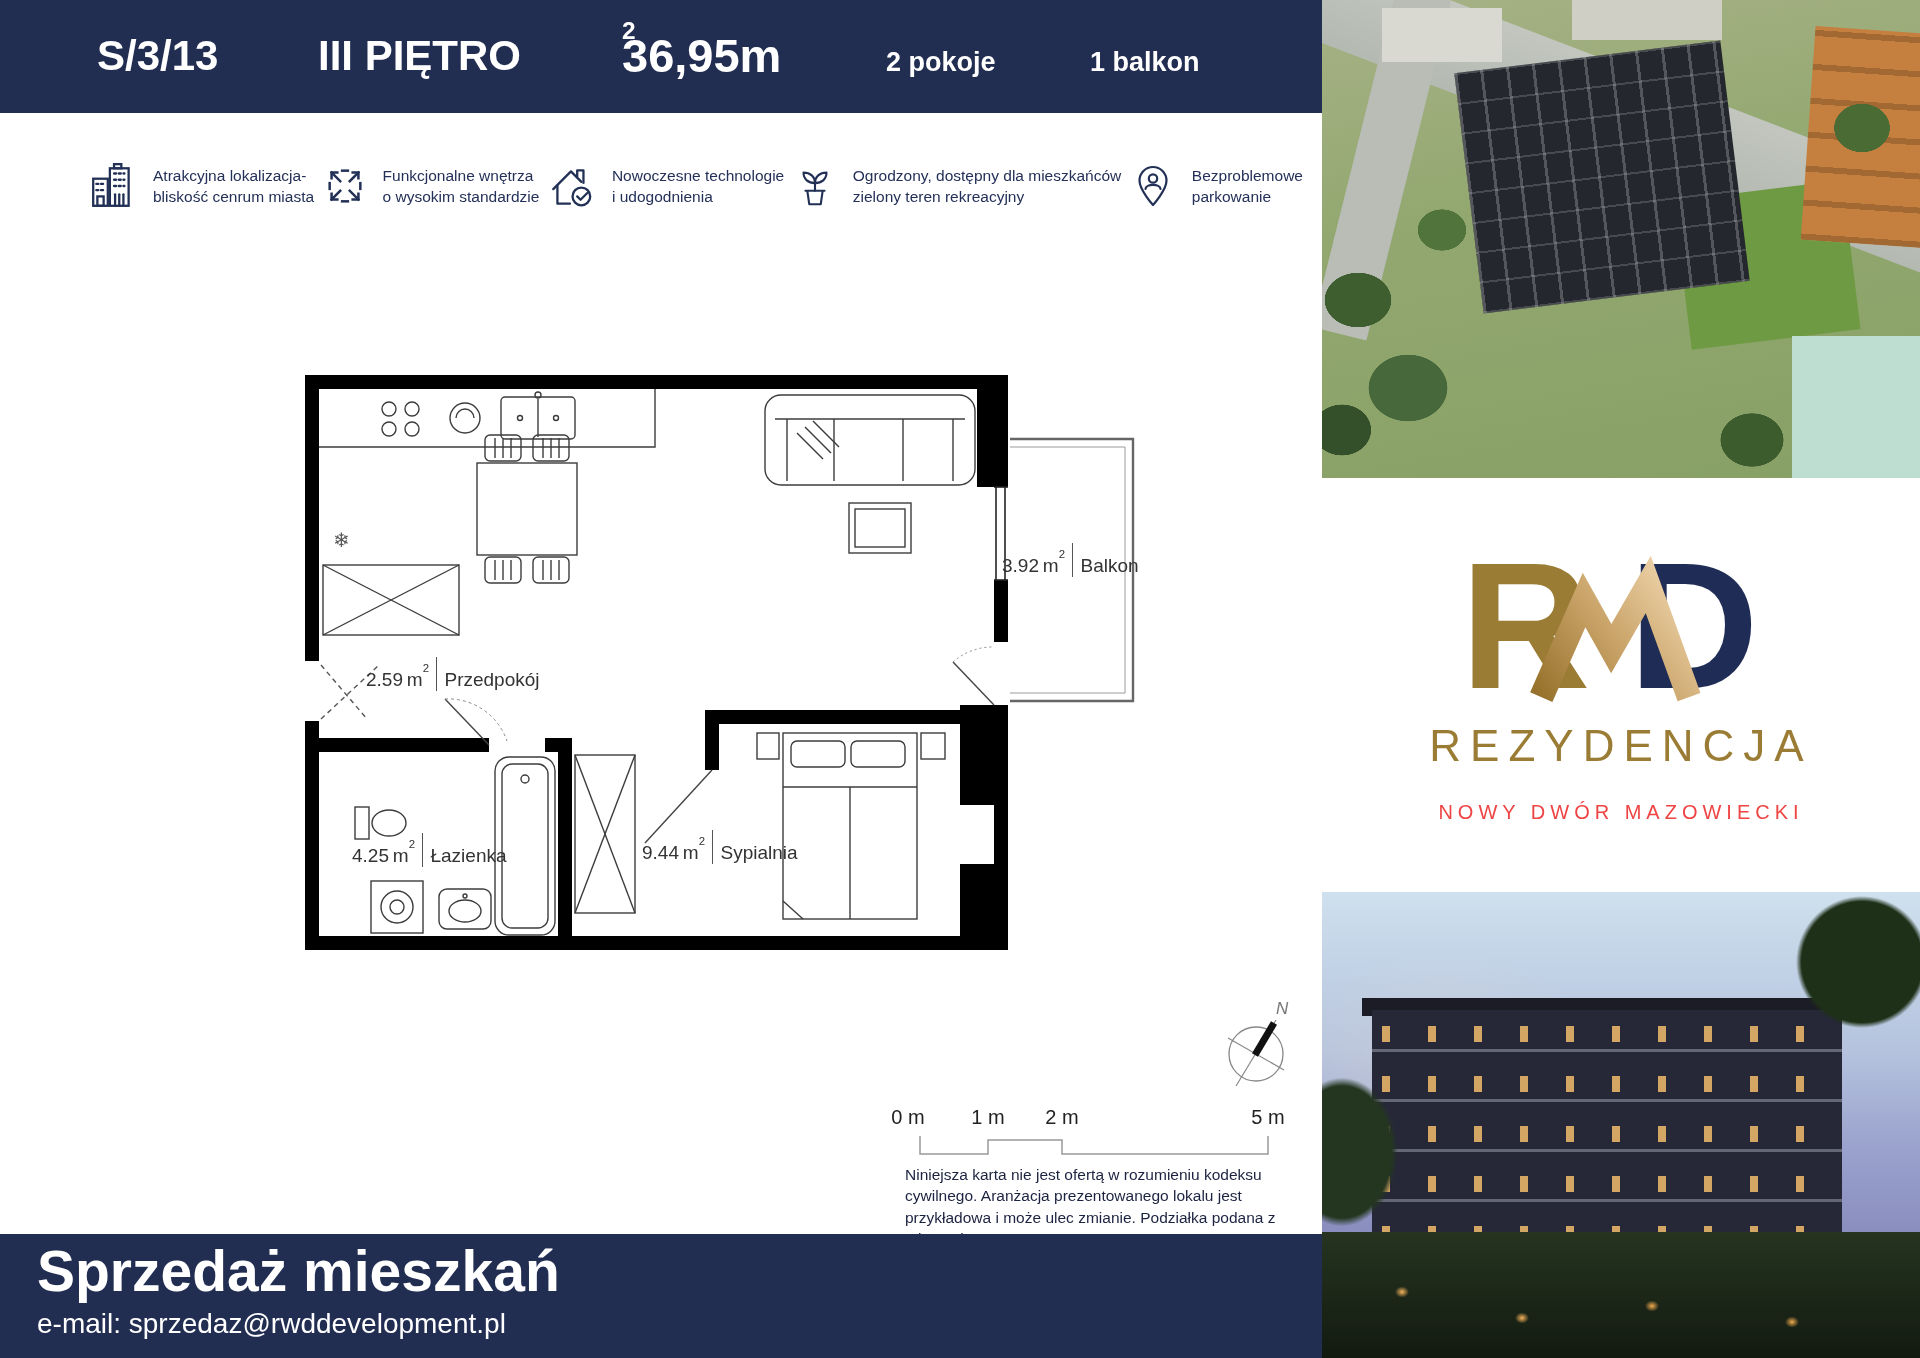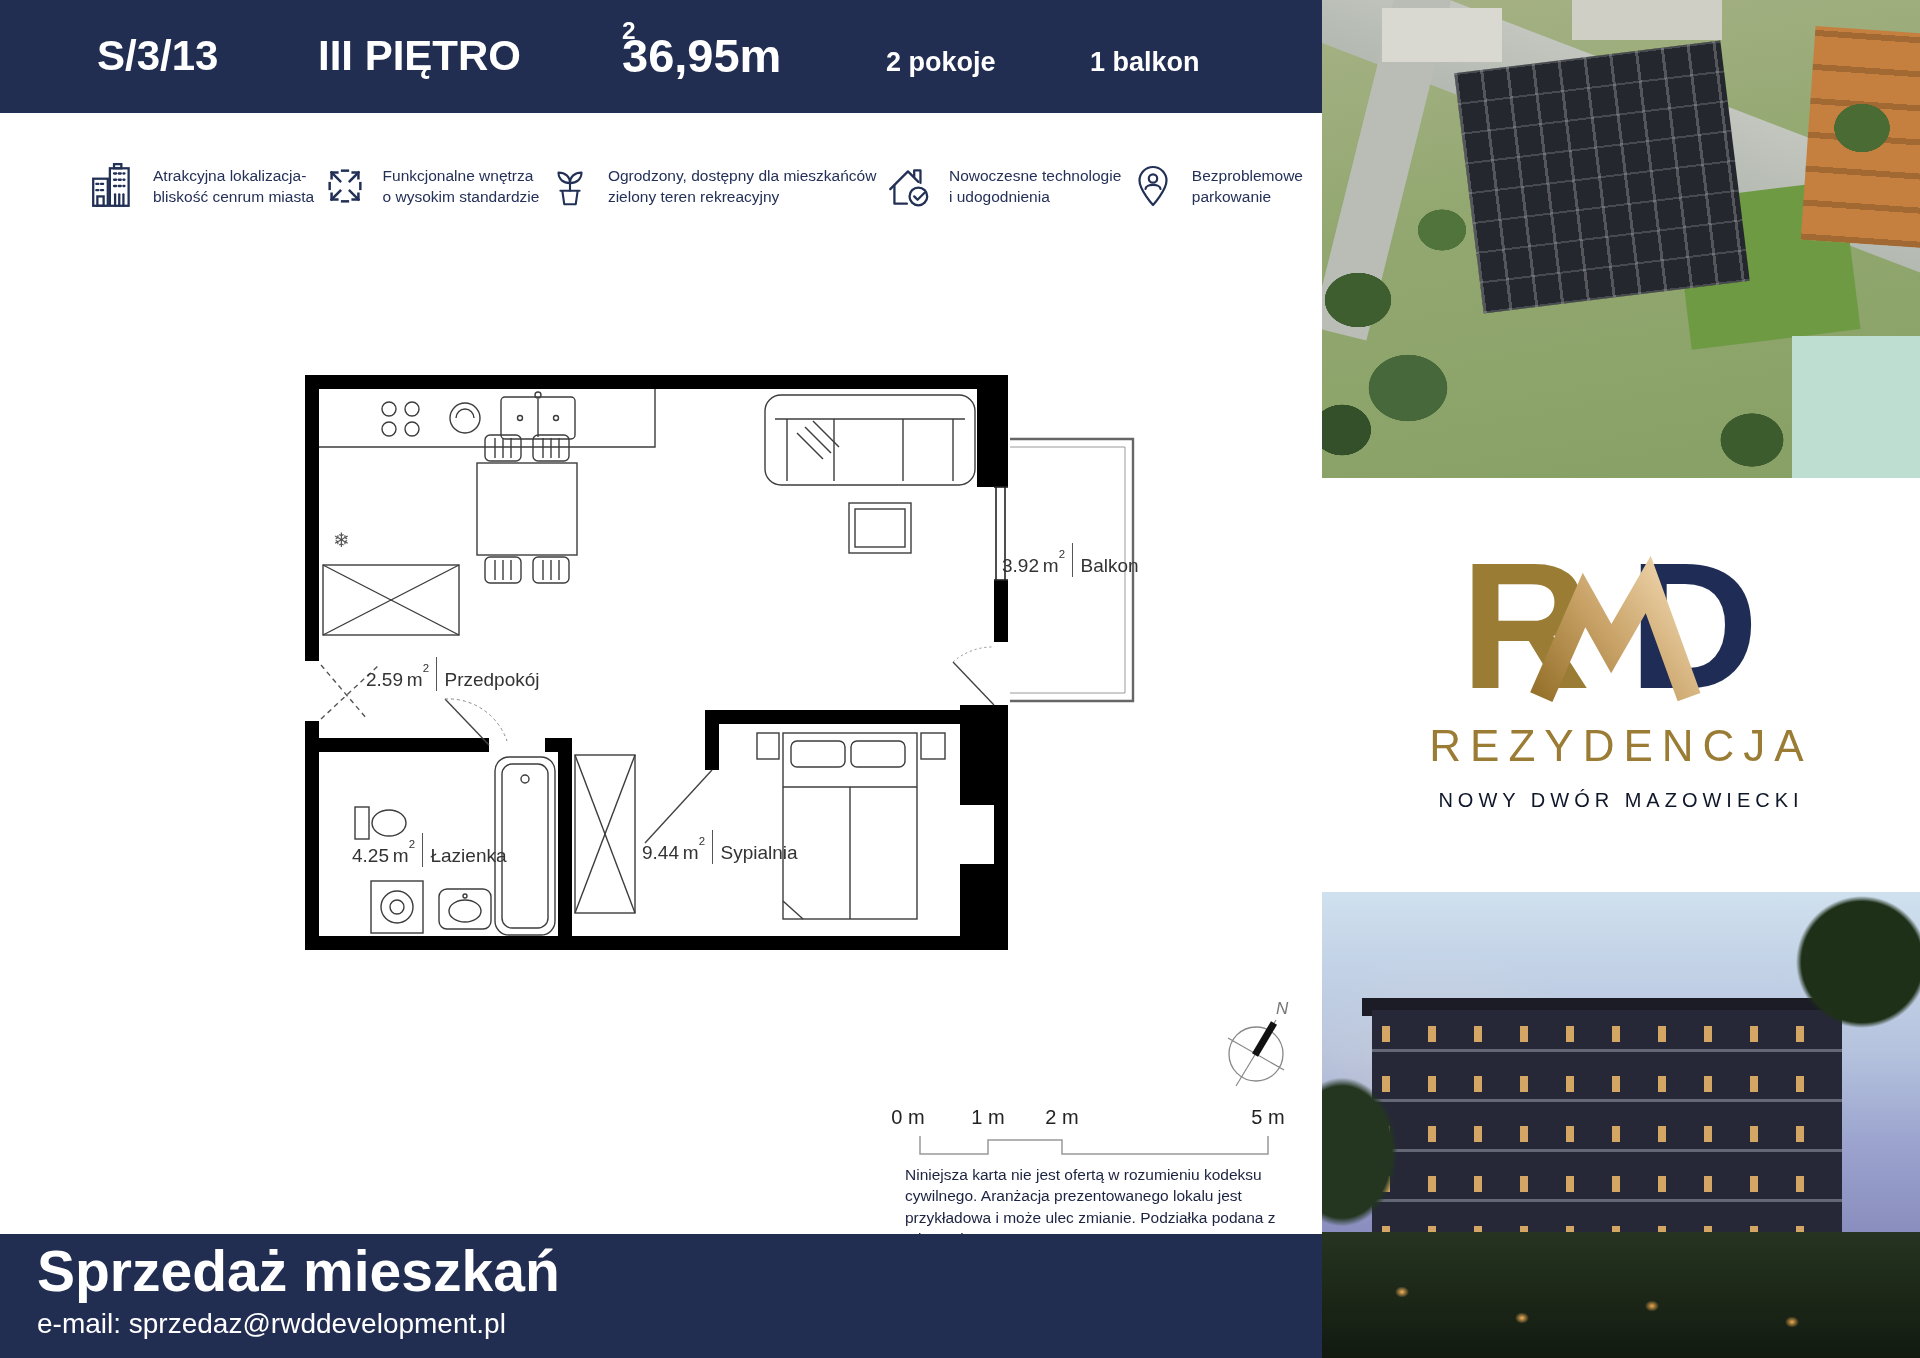--- a/index.html
+++ b/index.html
@@ -82,21 +82,21 @@
     radial-gradient(10px 8px at 200px 96px,#f6b35a,transparent 70%),
     radial-gradient(10px 8px at 330px 84px,#f0a94f,transparent 70%),
     radial-gradient(10px 8px at 470px 100px,#f0a94f,transparent 70%);}
   .p2-tree{left:430px;top:-40px;width:220px;height:220px;background:radial-gradient(closest-side,#1f3018 55%,transparent 60%);}
   .p2-tree2{left:-70px;top:140px;width:180px;height:240px;background:radial-gradient(closest-side,#243620 55%,transparent 62%);}
 
   
   .brand{position:absolute;left:1322px;top:478px;width:598px;height:414px;display:flex;flex-direction:column;align-items:center;padding-top:52px;box-sizing:border-box;}
   .brand .l1{margin-top:16px;font-size:44px;letter-spacing:9px;color:#9a7c34;white-space:nowrap;}
   .brand .l2{margin-top:4px;font-size:60px;letter-spacing:13px;color:#1f2c55;font-weight:600;white-space:nowrap;}
-  .brand .l3{margin-top:18px;font-size:20px;letter-spacing:5px;color:#0f172a;white-space:nowrap;}
+  .brand .l3{margin-top:30px;font-size:20px;letter-spacing:5px;color:#ef4444;white-space:nowrap;}
 </style>
 </head>
 <body>
 
 <div class="page">
 
   <div class="hdr">
     <span class="unit">S/3/13</span>
     <span class="floor">III PIĘTRO</span>
     <span class="area"><span>36,95m</span><sup>2</sup></span>
@@ -139,42 +139,42 @@
           <line x1="21" y1="40" x2="27" y2="40"></line>
         <line x1="8" y1="21" x2="8" y2="27"></line>
           <line x1="40" y1="21" x2="40" y2="27"></line>
       </svg>
       <div class="txt">
         <div>Funkcjonalne wnętrza</div>
         <div>o wysokim standardzie</div>
       </div>
     </div>
     <div class="feat">
-      <svg width="46" height="46" viewBox="0 0 48 48" fill="none" stroke="#223056" stroke-width="2.2" stroke-linecap="round" stroke-linejoin="round">
-        <path d="M14,29 H34 M16,29 L18,43 H30 L32,29"></path>
-        <path d="M24,29 V20"></path>
-        <path d="M24,21 C17,21 12,17 12,10 C19,10 24,14 24,21 Z"></path>
-        <path d="M24,21 C31,21 36,17 36,10 C29,10 24,14 24,21 Z"></path>
-      </svg>
-      <div class="txt">
-        <div>Ogrodzony, dostępny dla mieszkańców</div>
-        <div>zielony teren rekreacyjny</div>
-      </div>
-    </div>
-    <div class="feat">
       <svg width="50" height="50" viewBox="0 0 48 48" fill="none" stroke="#223056" stroke-width="2.2" stroke-linecap="round" stroke-linejoin="round">
         <path d="M6,27 L23,10 L33,20"></path>
         <path d="M29,15 V9 H35 V21"></path>
         <path d="M10,24 V41 H22"></path>
         <circle cx="33" cy="34" r="8.5"></circle>
         <path d="M29,34 l3.2,3.2 l6.5,-6.5"></path>
       </svg>
       <div class="txt">
         <div>Nowoczesne technologie</div>
         <div>i udogodnienia</div>
+      </div>
+    </div>
+    <div class="feat">
+      <svg width="46" height="46" viewBox="0 0 48 48" fill="none" stroke="#223056" stroke-width="2.2" stroke-linecap="round" stroke-linejoin="round">
+        <path d="M14,29 H34 M16,29 L18,43 H30 L32,29"></path>
+        <path d="M24,29 V20"></path>
+        <path d="M24,21 C17,21 12,17 12,10 C19,10 24,14 24,21 Z"></path>
+        <path d="M24,21 C31,21 36,17 36,10 C29,10 24,14 24,21 Z"></path>
+      </svg>
+      <div class="txt">
+        <div>Ogrodzony, dostępny dla mieszkańców</div>
+        <div>zielony teren rekreacyjny</div>
       </div>
     </div>
     <div class="feat">
       <svg width="48" height="48" viewBox="0 0 48 48" fill="none" stroke="#223056" stroke-width="2.2" stroke-linecap="round" stroke-linejoin="round">
         <path d="M24,5 C31.5,5 37.5,11 37.5,18.5 C37.5,28 24,43 24,43 C24,43 10.5,28 10.5,18.5 C10.5,11 16.5,5 24,5 Z"></path>
         <circle cx="24" cy="16.5" r="4.2"></circle>
         <path d="M16.5,27 C16.5,21.5 31.5,21.5 31.5,27"></path>
       </svg>
       <div class="txt">
         <div>Bezproblemowe</div>

